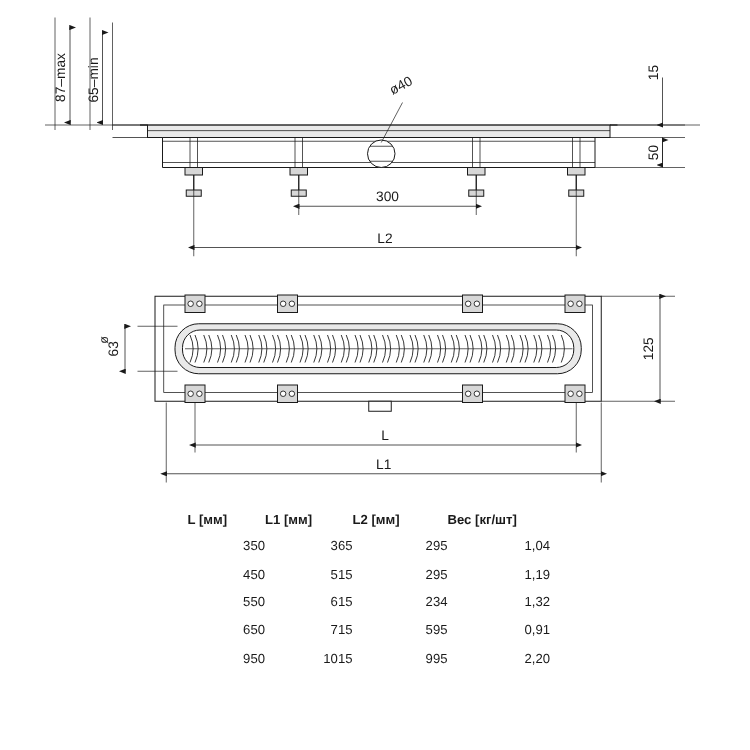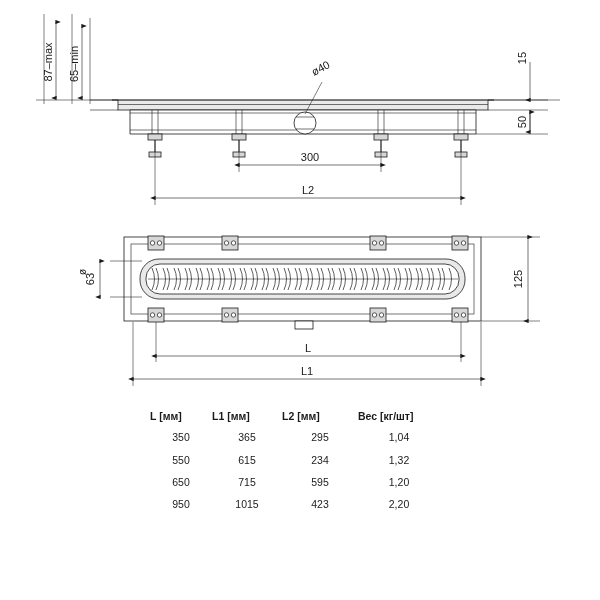--- a/index.html
+++ b/index.html
@@ -78,21 +78,21 @@
     font-size: 10.5px;
     font-weight: bold;
     text-align: left;
     padding: 2px 0 4px 0;
     color: #1a1a1a;
     white-space: nowrap;
     margin-left: 40px;
   }
   #spec-table td {
     font-size: 10.5px;
-    text-align: center;
+    text-align: right;
     padding: 5.2px 0;
     color: #1a1a1a;
     white-space: nowrap;
   }
   #spec-table col.c0 { width: 62px; }
   #spec-table col.c1 { width: 70px; }
   #spec-table col.c2 { width: 76px; }
   #spec-table col.c3 { width: 82px; }
 </style>
 </head>
@@ -366,33 +366,39 @@
       </tr>
     </thead>
     <tbody>
       <tr>
         <td>350</td>
         <td>365</td>
         <td>295</td>
         <td>1,04</td>
       </tr>
       <tr>
+        <td>450</td>
+        <td>515</td>
+        <td>295</td>
+        <td>1,19</td>
+      </tr>
+      <tr>
         <td>550</td>
         <td>615</td>
         <td>234</td>
         <td>1,32</td>
       </tr>
       <tr>
         <td>650</td>
         <td>715</td>
         <td>595</td>
-        <td>1,20</td>
+        <td>0,91</td>
       </tr>
       <tr>
         <td>950</td>
         <td>1015</td>
-        <td>423</td>
+        <td>995</td>
         <td>2,20</td>
       </tr>
     </tbody>
   </table>
 
 </div>
 
 </body></html>

